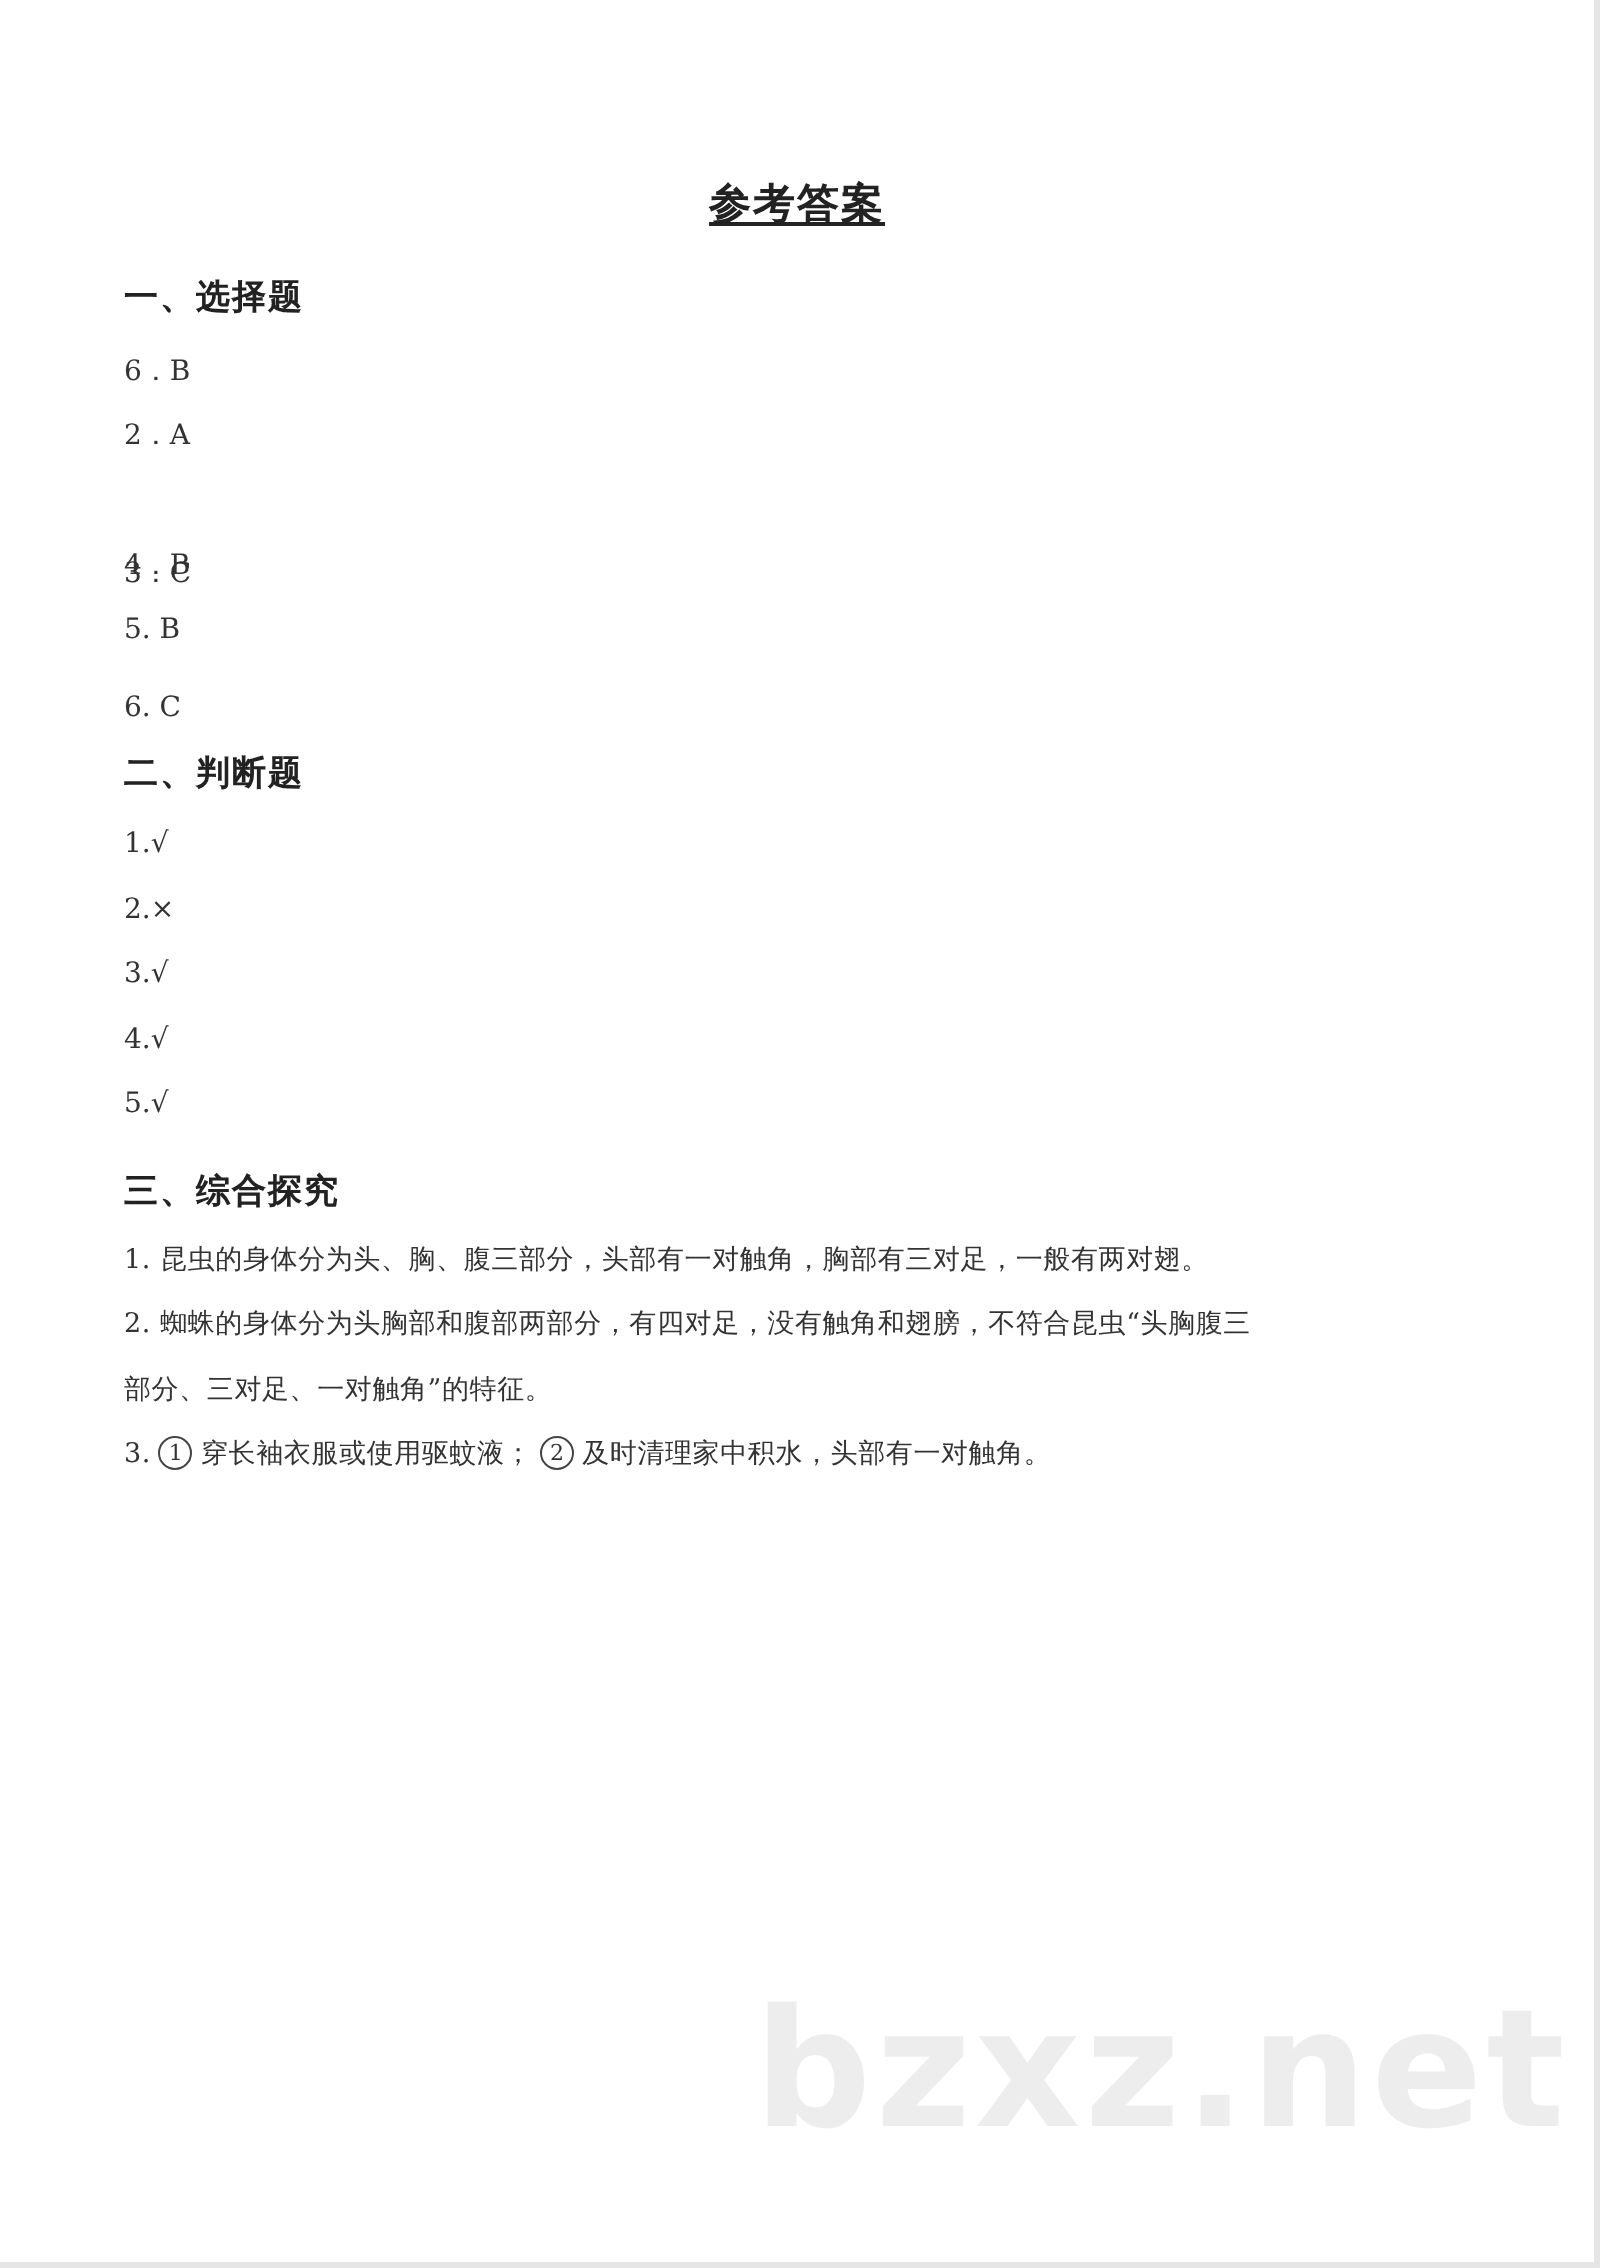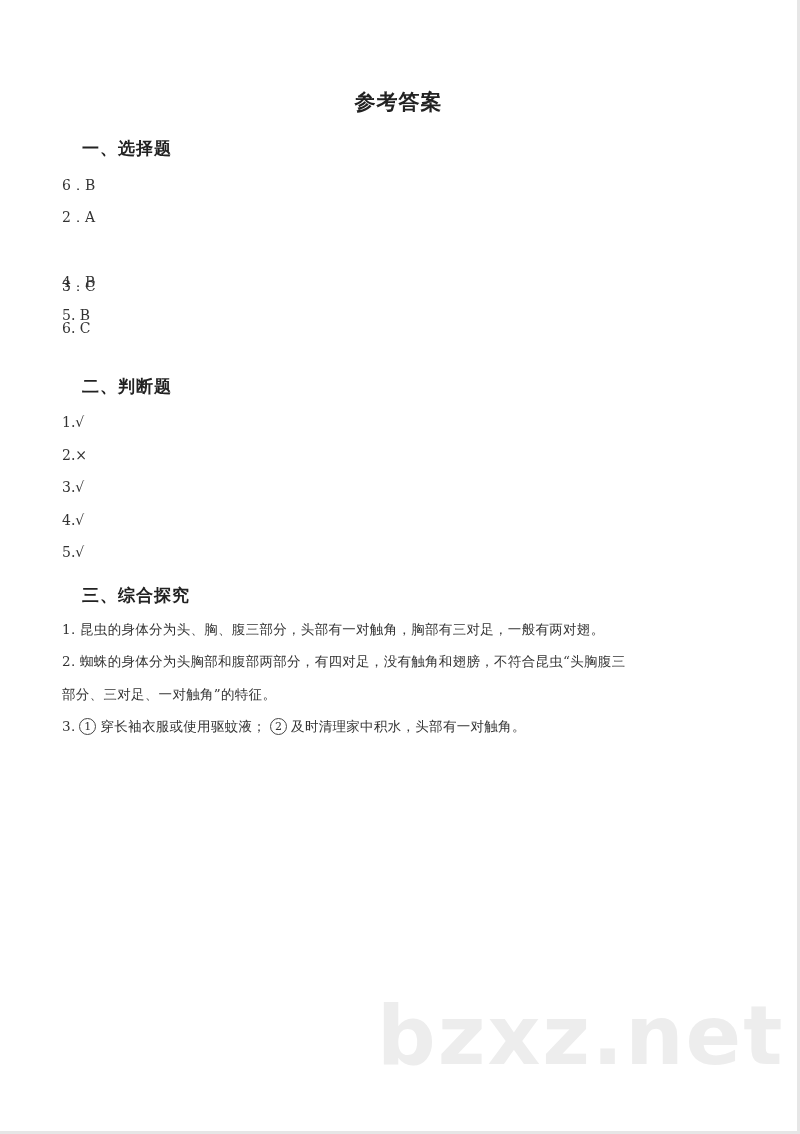--- a/index.html
+++ b/index.html
@@ -7,26 +7,26 @@
     width: 800px; height: 1134px; background: #ffffff; position: relative; overflow: hidden;
     font-family: "DejaVu Serif", "Liberation Serif", serif; color: #333333;
   }
   .page {
     position: absolute; left: 0; top: 0; width: 797px; height: 1131px;
     background: #ffffff; border-right: 3px solid #e6e6e6; border-bottom: 3px solid #e6e6e6;
   }
   .title {
     position: absolute; left: 0; right: 0; top: 88px; text-align: center;
     font-family: "DejaVu Sans", "Liberation Sans", sans-serif; font-weight: bold;
-    font-size: 21px; color: #222222; letter-spacing: 1px;
+    font-size: 21px; color: #222222; letter-spacing: 1px; text-decoration: underline;
   }
   .section-heading {
     position: absolute; left: 62px;
     font-family: "DejaVu Sans", "Liberation Sans", sans-serif; font-weight: bold;
-    font-size: 17px; color: #222222; letter-spacing: 1px; margin-left: 20px;
+    font-size: 17px; color: #222222; letter-spacing: 1px;
   }
   .line {
     position: absolute; left: 62px; font-size: 14px; color: #333333; white-space: nowrap;
   }
   .para { font-size: 13.5px; letter-spacing: 0.3px; }
   .circ {
     display: inline-block; width: 15px; height: 15px; border: 1px solid #444;
     border-radius: 50%; font-size: 11px; line-height: 15px; text-align: center;
     vertical-align: 1px; margin: 0 4px;
   }
@@ -41,21 +41,21 @@
 
 <div class="page">
   <div class="title">参考答案</div>
 
   <div class="section-heading" style="top:137px;">一、选择题</div>
   <div class="line" style="top:177px;">6．B</div>
   <div class="line" style="top:209px;">2．A</div>
   <div class="line" style="top:242px;margin-top:36px;">3．C</div>
   <div class="line" style="top:274px;">4．B</div>
   <div class="line" style="top:307px;">5. B</div>
-  <div class="line" style="top:320px;">6. C</div>
+  <div class="line" style="top:346px;">6. C</div>
 
   <div class="section-heading" style="top:375px;text-align:right;">二、判断题</div>
   <div class="line" style="top:414px;">1.√</div>
   <div class="line" style="top:447px;">2.×</div>
   <div class="line" style="top:479px;">3.√</div>
   <div class="line" style="top:512px;">4.√</div>
   <div class="line" style="top:544px;">5.√</div>
 
   <div class="section-heading" style="top:584px;">三、综合探究</div>
   <div class="line para" style="top:621px;">1. 昆虫的身体分为头、胸、腹三部分，头部有一对触角，胸部有三对足，一般有两对翅。</div>

